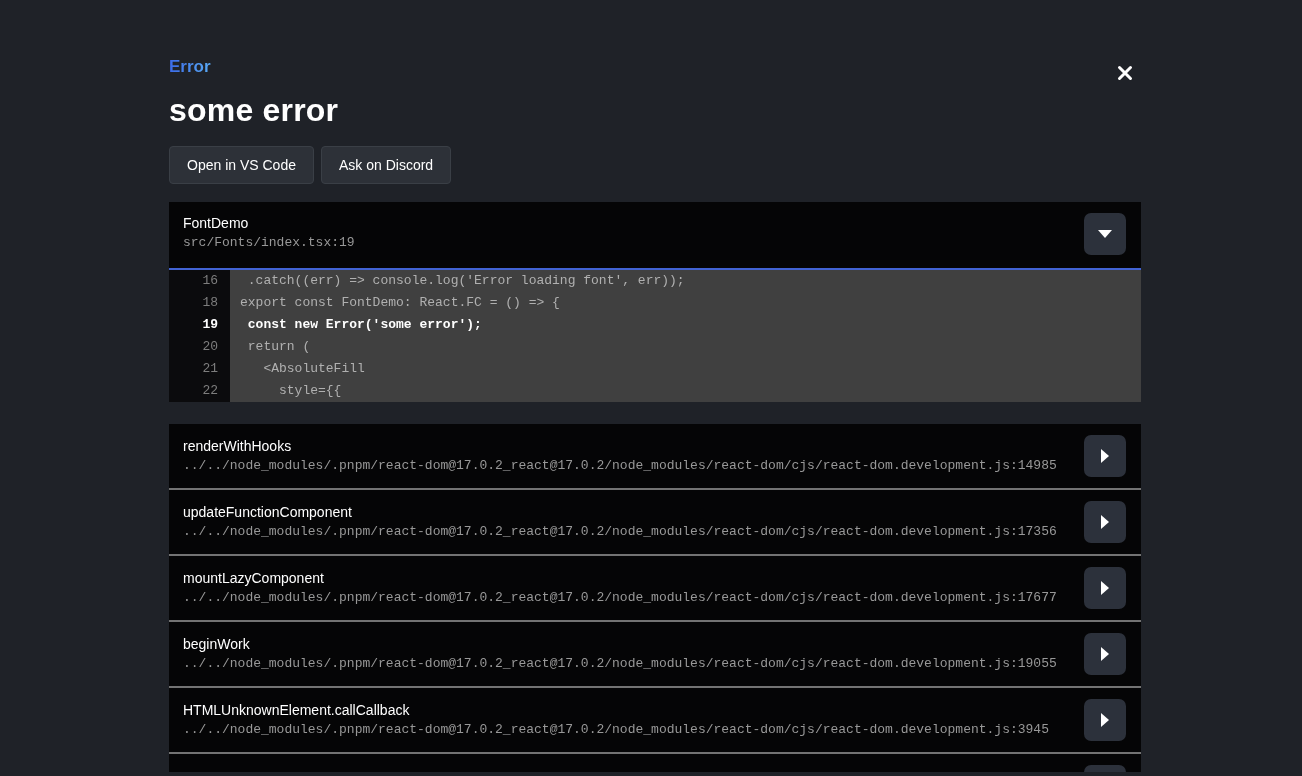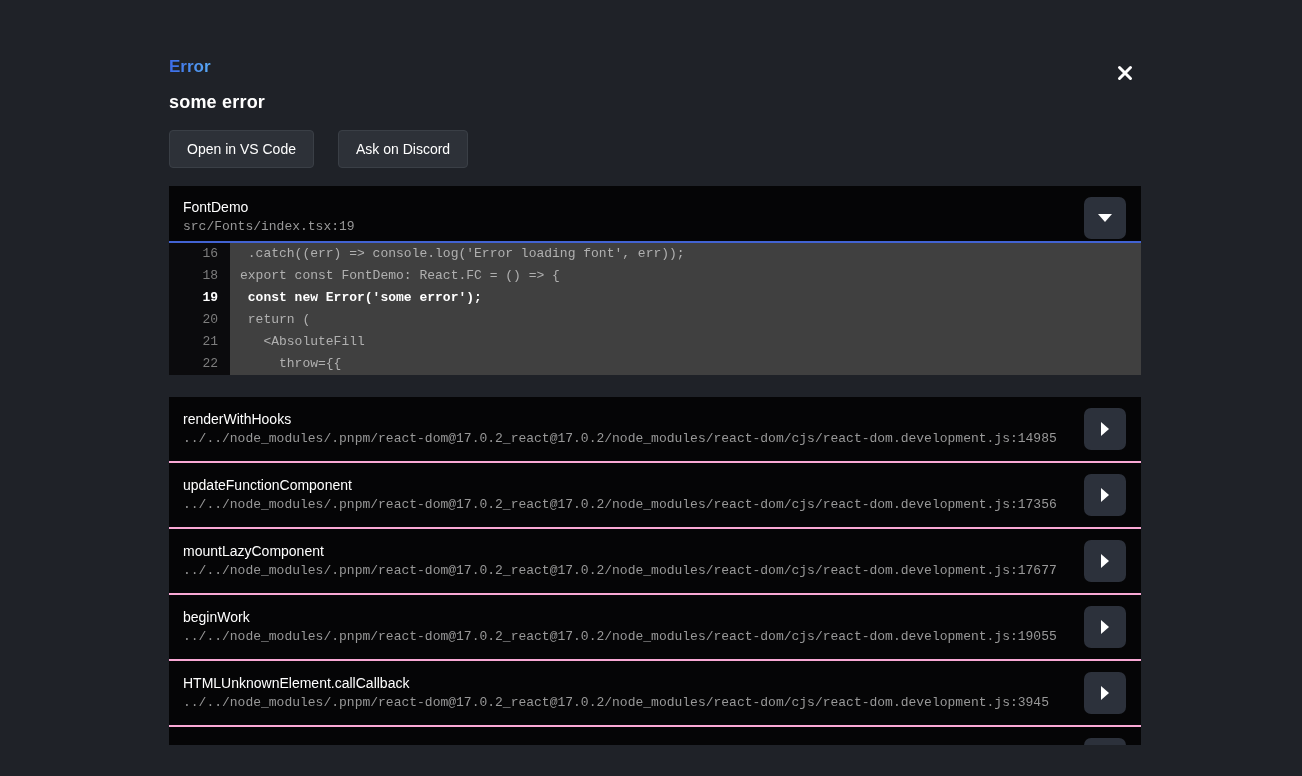--- a/index.html
+++ b/index.html
@@ -22,29 +22,29 @@
     font-size: 17px;
     font-weight: 700;
     background: linear-gradient(90deg, #3b6be9, #59aaf5);
     -webkit-background-clip: text;
     background-clip: text;
     color: transparent;
     width: max-content;
   }
   .error-message {
     margin-top: 15px;
-    font-size: 18px;
+    font-size: 32px;
     font-weight: 700;
     color: #ffffff;
     letter-spacing: 0.2px;
   }
   .button-row {
     margin-top: 17px;
     display: flex;
-    gap: 24px;
+    gap: 7px;
   }
   .hbtn {
     height: 38px;
     padding: 0 17px;
     background: #2d3138;
     border: 1px solid #3a3f46;
     border-radius: 4px;
     color: #ffffff;
     font-size: 14px;
     font-family: "Liberation Sans", sans-serif;
@@ -62,21 +62,21 @@
     border: none;
     cursor: pointer;
     display: flex;
     align-items: center;
     justify-content: center;
   }
   
   .frame-card { margin-top: 18px; }
   .frame-header {
     position: relative;
-    height: 55px;
+    height: 66px;
     background: #050506;
     padding: 13px 0 0 14px;
   }
   .frame-title { color: #ffffff; font-size: 14px; }
   .frame-location {
     margin-top: 4px;
     font-family: Liberation Mono, monospace;
     font-size: 13px;
     color: #989898;
   }
@@ -133,21 +133,21 @@
     white-space: pre;
   }
   .code-line.hl .ln { color: #ffffff; font-weight: 700; }
   .code-line.hl .ct { color: #ffffff; font-weight: 700; }
   
   .stack-rows { margin-top: 22px; }
   .stack-row {
     position: relative;
     height: 66px;
     background: #050506;
-    border-bottom: 2px solid #f9a8d4;
+    border-bottom: 2px solid #737373;
     padding: 14px 0 0 14px;
   }
   .stack-row .stack-title { color: #ffffff; font-size: 14px; }
   .stack-row .stack-path {
     margin-top: 4px;
     font-family: "Liberation Mono", monospace;
     font-size: 13px;
     color: #989898;
     white-space: nowrap;
     overflow: hidden;
@@ -203,21 +203,21 @@
         <div class="code-line">
           <span class="ln">20</span>
           <span class="ct"> return (</span>
         </div>
         <div class="code-line">
           <span class="ln">21</span>
           <span class="ct">   &lt;AbsoluteFill</span>
         </div>
         <div class="code-line">
           <span class="ln">22</span>
-          <span class="ct">     throw={{</span>
+          <span class="ct">     style={{</span>
         </div>
       </div>
   </div>
 
   <div class="stack-rows">
 
   <div class="stack-row">
         <div class="stack-title">renderWithHooks</div>
         <div class="stack-path">../../node_modules/.pnpm/react-dom@17.0.2_react@17.0.2/node_modules/react-dom/cjs/react-dom.development.js:14985</div>
         <button class="toggle-btn">

